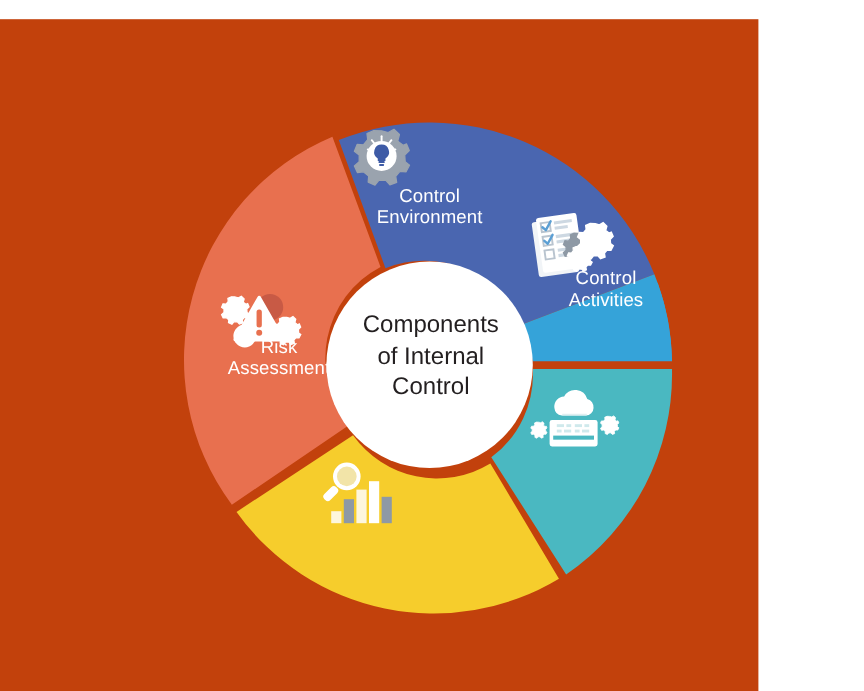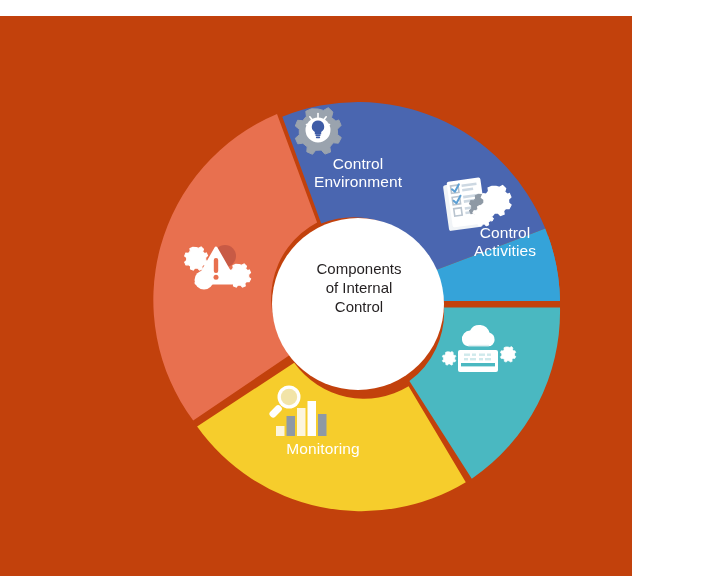--- a/index.html
+++ b/index.html
@@ -36,21 +36,21 @@
     line-height: 1.18;
     letter-spacing: 0.1px;
     pointer-events: none;
     white-space: pre-line;
   }
   .center-text {
     position: absolute;
     text-align: center;
     color: #231f20;
     font-family: "Liberation Sans", sans-serif;
-    font-size: 15px;
+    font-size: 20px;
     line-height: 1.28;
     white-space: pre-line;
   }
   
   #label-control-environment { left: 258px; top: 139px; width: 200px; }
   #label-control-activities  { left: 420px; top: 208px; width: 170px; }
   #label-info-comm           { left: 398px; top: 362px; width: 192px; }
   #label-monitoring          { left: 228px; top: 424px; width: 190px; }
   #label-risk-assessment     { left: 145px; top: 265px; width: 175px; }
   #center-label              { left: 248px; top: 243px; width: 222px; }
@@ -242,20 +242,21 @@
     <circle cx="358" cy="288" r="86" fill="#ffffff"></circle>
   </svg>
 
   <div class="seg-label" id="label-control-environment">Control
 Environment</div>
 
   <div class="seg-label" id="label-control-activities">Control
 Activities</div>
 
 
-  <div class="seg-label" id="label-monitoring">Monitoring</div>
-
+
+  <div class="seg-label" id="label-risk-assessment">Risk
+Assessment</div>
 
   <div class="center-text" id="center-label">Components
 of Internal
 Control</div>
 
 </div>
 
 </body></html>

